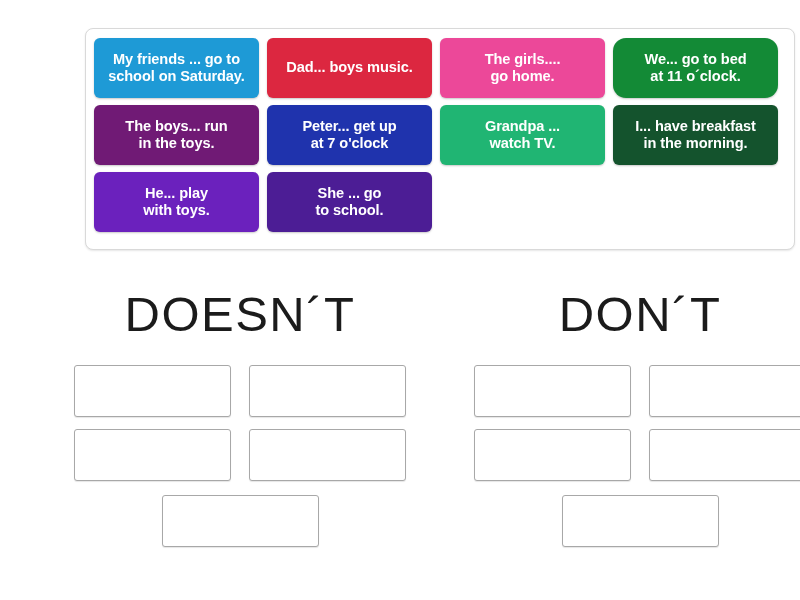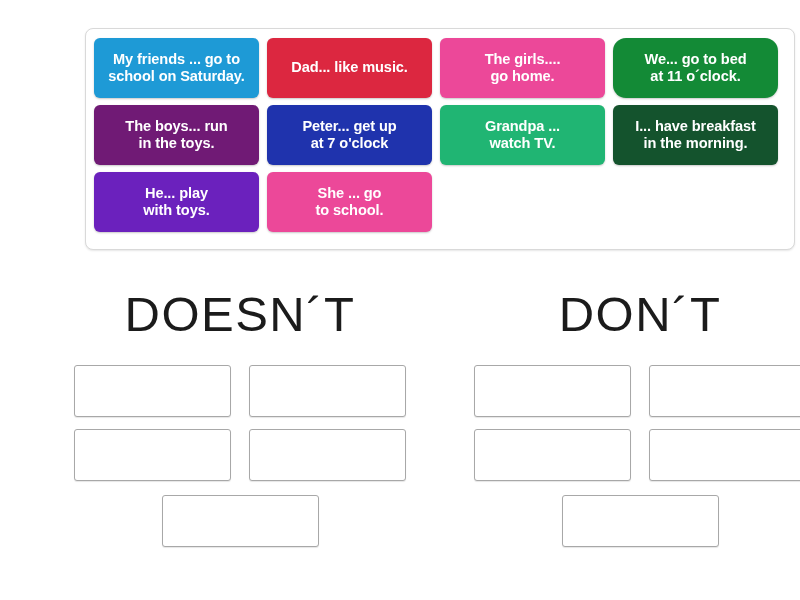--- a/index.html
+++ b/index.html
@@ -131,21 +131,21 @@
 
       <div class="tile-row">
         <div class="tile" style="background: rgb(30, 154, 214);">
           <div>
             <span>My friends ... go to</span>
             <span>school on Saturday.</span>
           </div>
         </div>
         <div class="tile" style="background: rgb(220, 39, 64);">
           <div>
-            <span>Dad... like music.</span>
+            <span>Dad... boys music.</span>
           </div>
         </div>
         <div class="tile" style="background: #ec4899;">
           <div>
             <span>The girls....</span>
             <span>go home.</span>
           </div>
         </div>
         <div class="tile" style="background: rgb(19, 138, 54); border-radius: 13px;">
           <div>
@@ -182,21 +182,21 @@
         </div>
       </div>
 
       <div class="tile-row">
         <div class="tile" style="background: rgb(107, 33, 189); align-items: center;">
           <div>
             <span>He... play</span>
             <span>with toys.</span>
           </div>
         </div>
-        <div class="tile" style="background: #ec4899;">
+        <div class="tile" style="background: #4c1d95;">
           <div>
             <span>She ... go</span>
             <span>to school.</span>
           </div>
         </div>
       </div>
 
     </div>
   </div>
 

